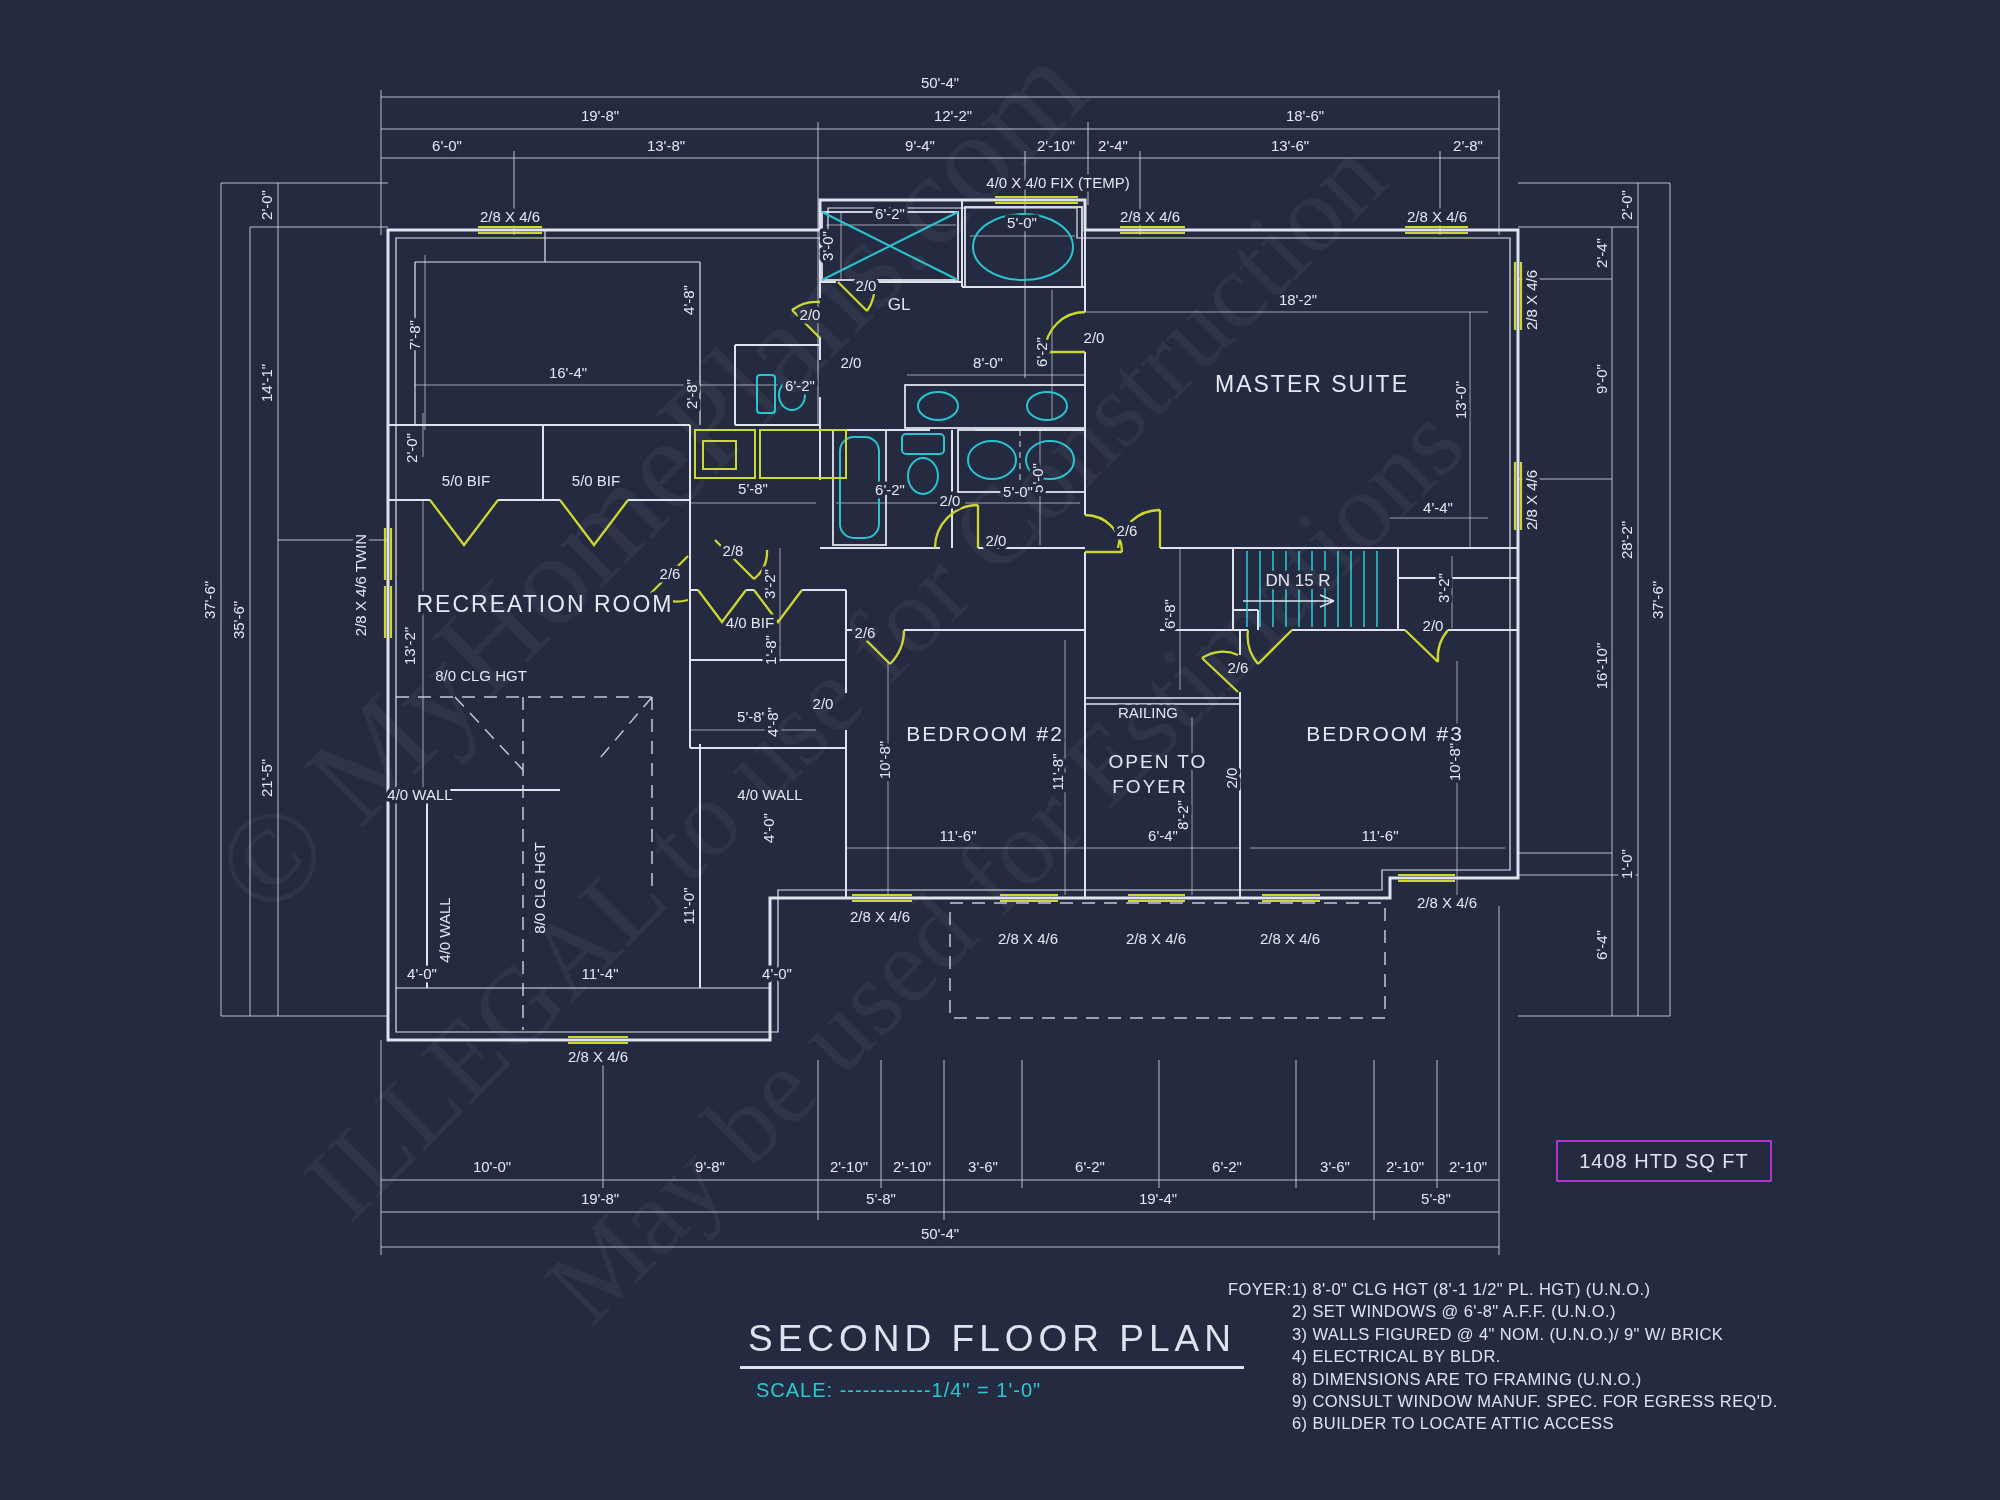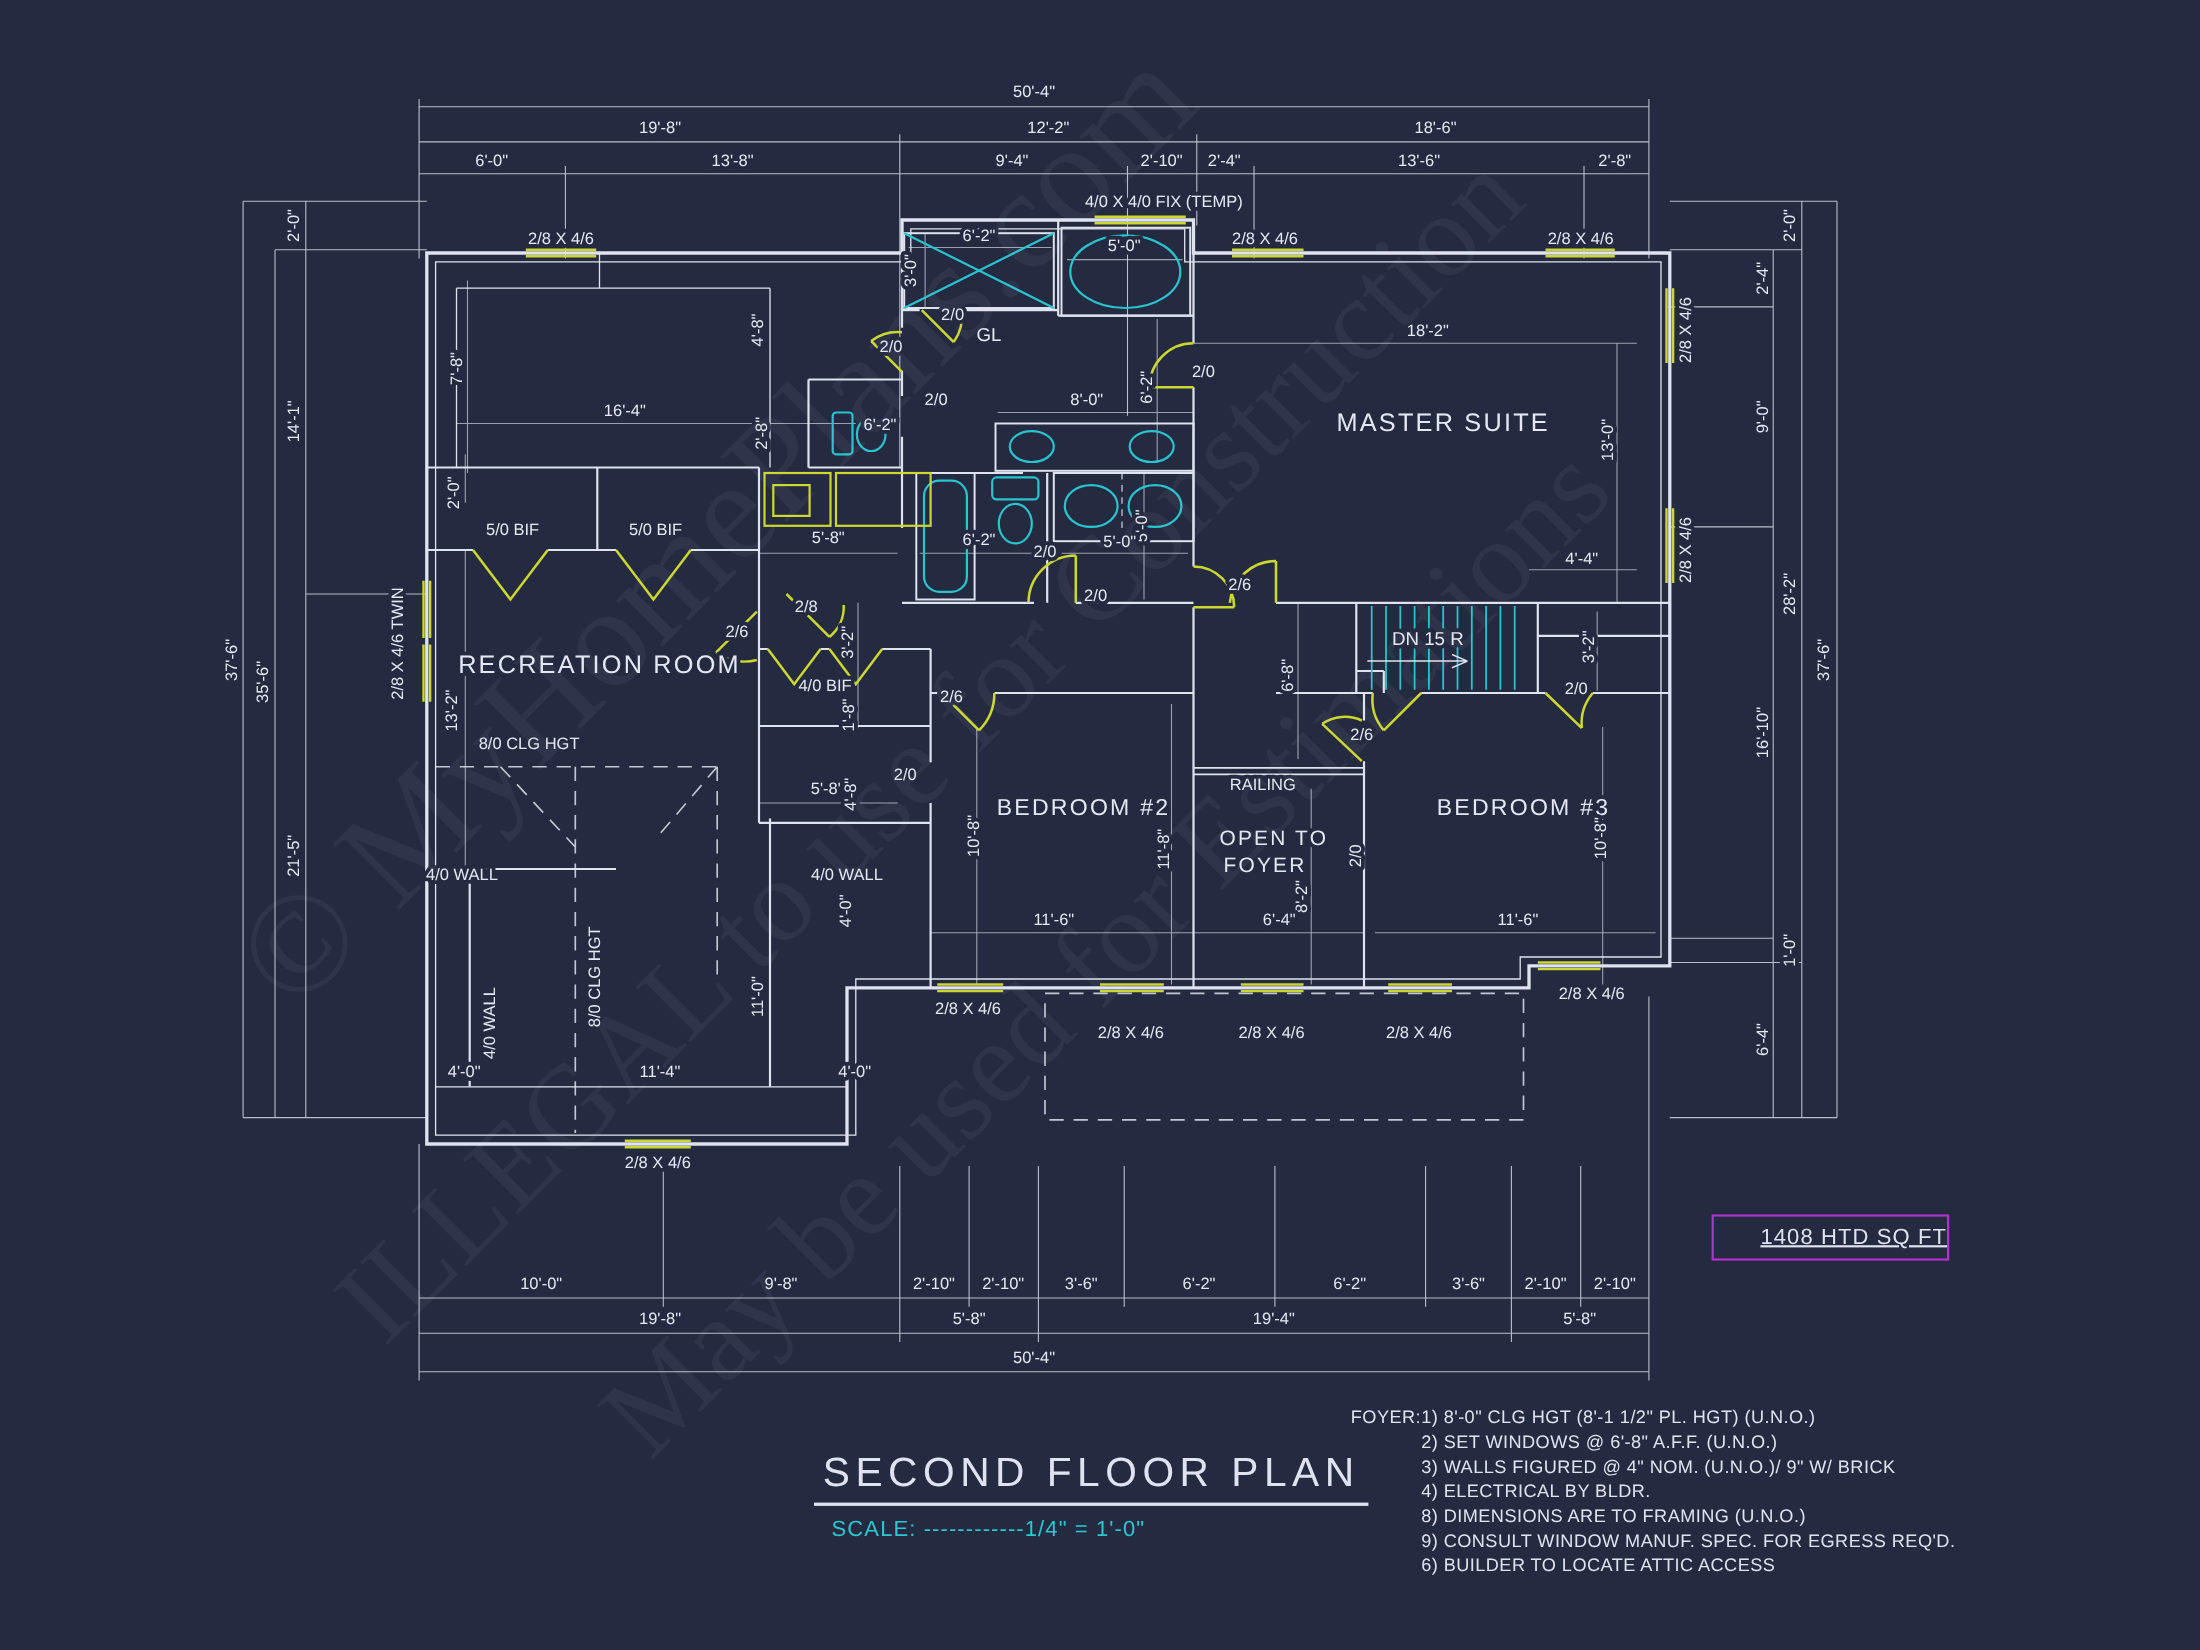--- a/index.html
+++ b/index.html
@@ -8,22 +8,22 @@
   svg{position:absolute;top:0;left:0;}
   .lbl{fill:#e4e8f2;text-anchor:middle;paint-order:stroke;stroke:#242a40;stroke-width:7px;stroke-linejoin:round;}
   .wm{font-family:"Liberation Serif",serif;fill:rgba(226,230,244,0.055);text-anchor:middle;}
   #title-block{position:absolute;left:740px;top:1318px;width:460px;text-align:center;}
   #page-title{display:inline-block;font-size:37px;letter-spacing:5px;color:#dfe3ef;
               border-bottom:3px solid #dfe3ef;padding:0 8px 6px 8px;white-space:nowrap;}
   #scale-note{margin-top:10px;font-size:20px;letter-spacing:1px;color:#2cc8d2;text-align:left;padding-left:16px;white-space:nowrap;}
   #notes-block{position:absolute;left:1228px;top:1278px;font-size:16.5px;line-height:22.4px;
                letter-spacing:0.4px;color:#dfe3ef;display:flex;}
   #notes-heading{width:64px;flex:none;}
-  #sqft-badge{position:absolute;left:1556px;top:1104px;width:212px;height:38px;line-height:38px;
-              border:2.5px solid #b232cc;text-align:right;font-size:20px;letter-spacing:1px;color:#dfe3ef;text-decoration:underline;}
+  #sqft-badge{position:absolute;left:1556px;top:1140px;width:212px;height:38px;line-height:38px;
+              border:2.5px solid #b232cc;text-align:center;font-size:20px;letter-spacing:1px;color:#dfe3ef;}
 </style>
 </head>
 <body>
 
 <div id="page">
 
   <svg id="plan" width="2000" height="1500" viewBox="0 0 2000 1500">
 
     <g stroke="#dfe3ef" stroke-opacity="0.8" stroke-width="1" fill="none">
       <path d="M381,97 H1499 M381,129 H1499 M381,158 H1499

